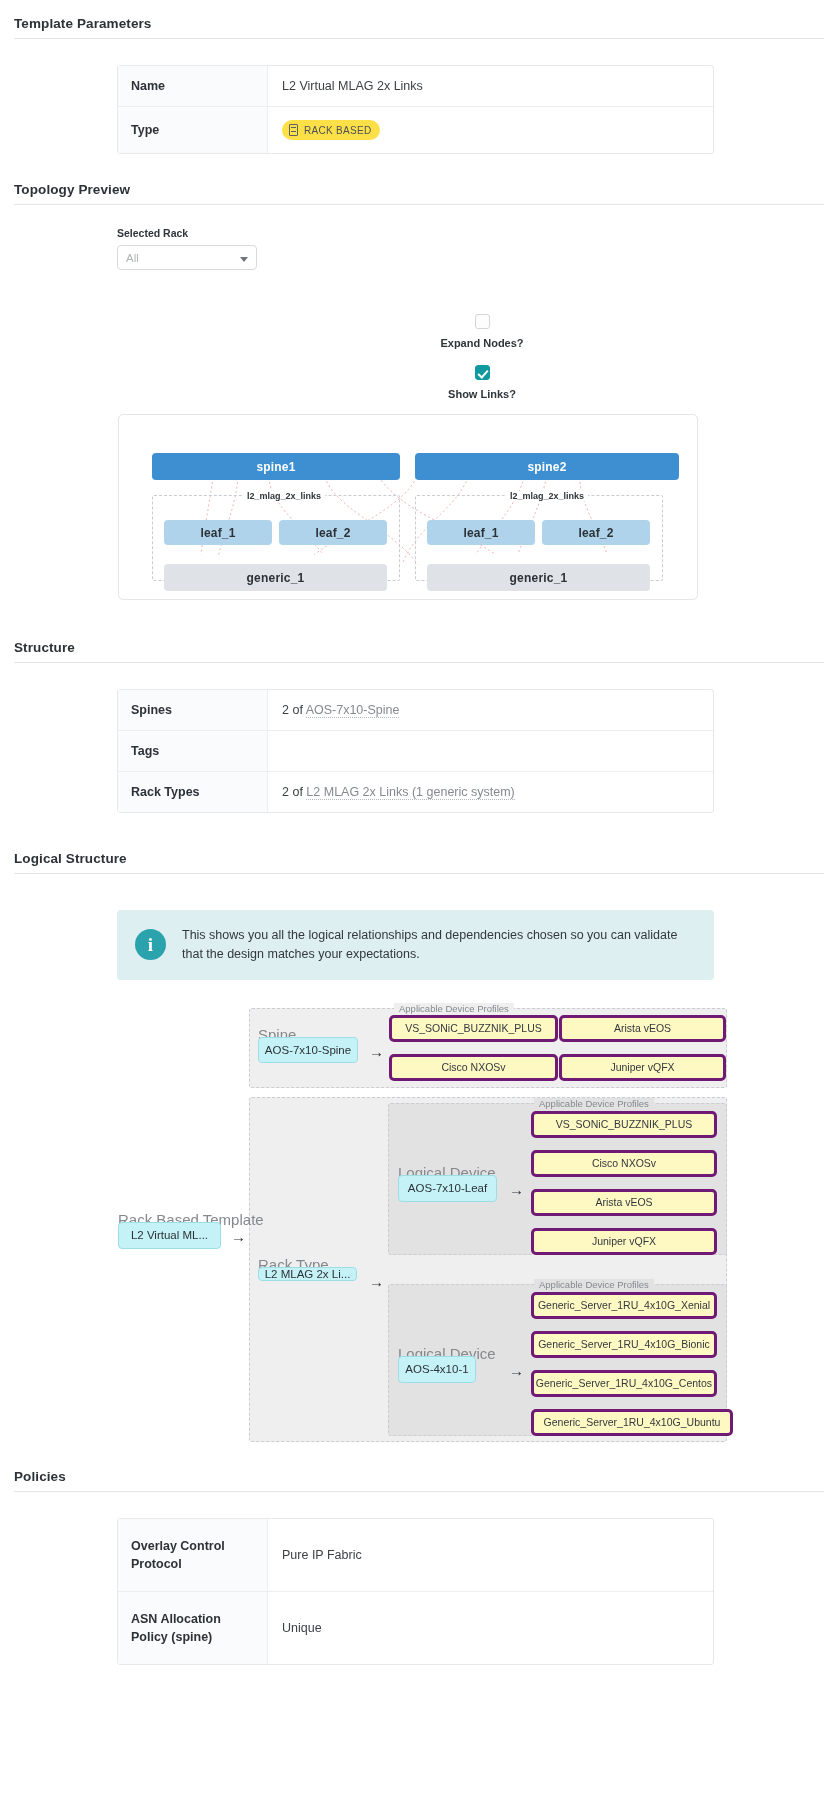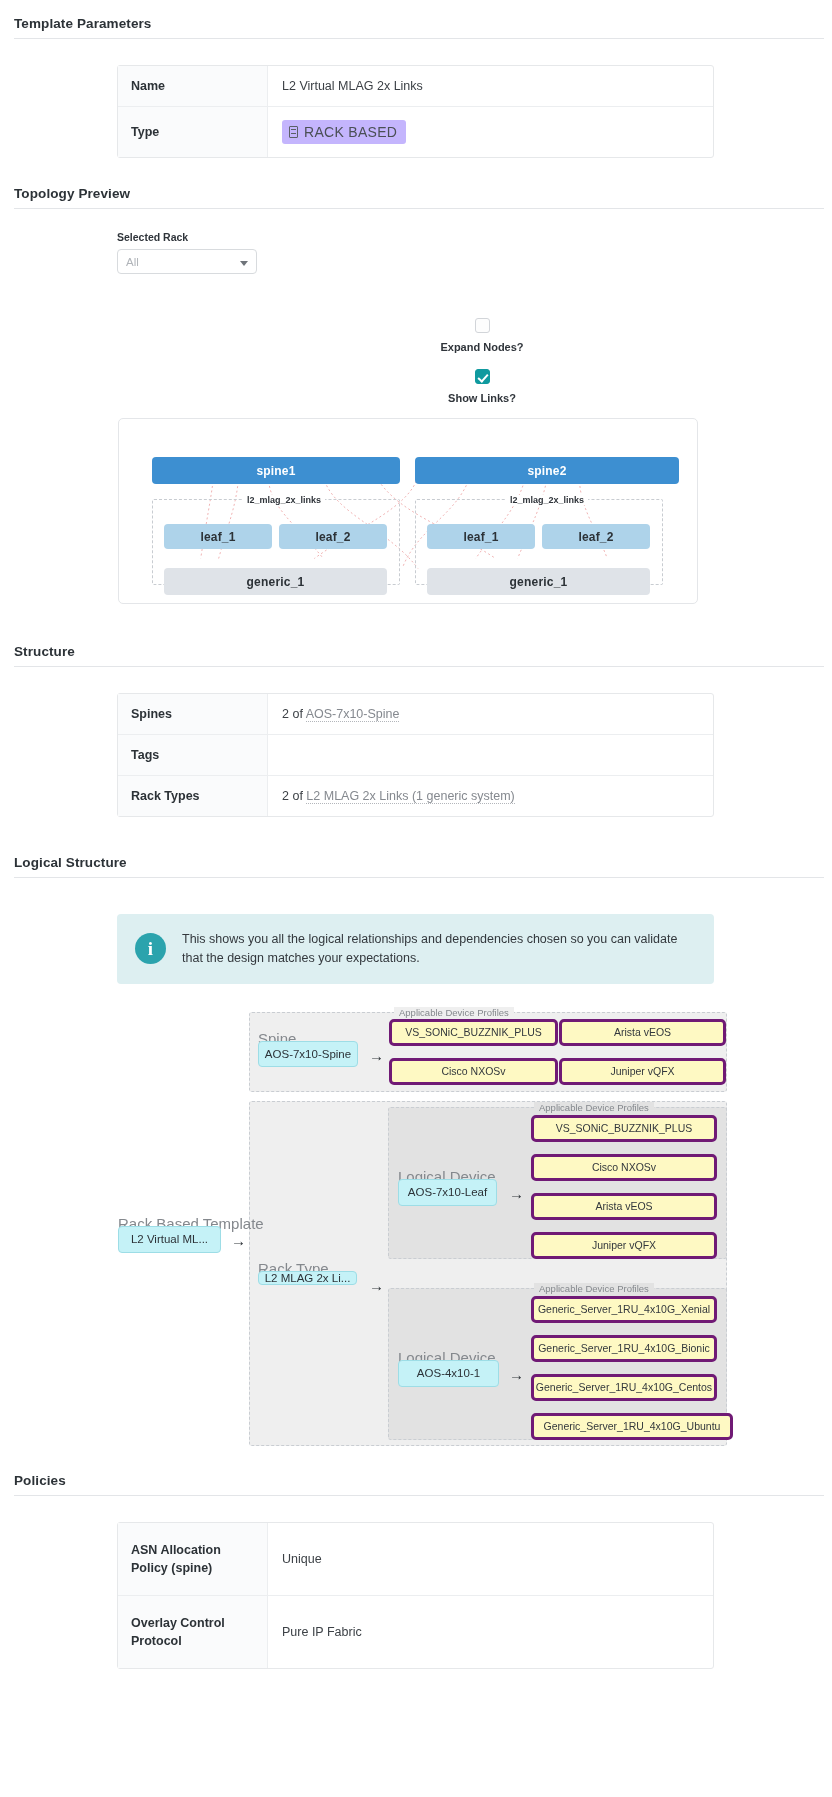--- a/index.html
+++ b/index.html
@@ -54,25 +54,25 @@
     padding: 13px 0 13px 14px;
     color: #3c4146;
     vertical-align: middle;
   }
   .tbl.policies td.k { padding-right: 10px; line-height: 1.45; }
 
   .pill {
     display: inline-flex;
     align-items: center;
     gap: 6px;
-    background: #c4b5fd;
+    background: #fde047;
     color: #4a4f55;
-    border-radius: 3px;
+    border-radius: 10px;
     padding: 4px 9px 4px 7px;
-    font-size: 14px;
+    font-size: 10px;
     letter-spacing: .3px;
   }
   .rack-glyph {
     width: 9px; height: 12px;
     border: 1.4px solid #5b6067;
     border-radius: 1px;
     position: relative;
     display: inline-block;
   }
   .rack-glyph::before, .rack-glyph::after {
@@ -403,21 +403,21 @@
       <div class="chip-cyan" style="left:398px; top:181px; width:99px; height:27px;">AOS-7x10-Leaf</div>
       <div class="arrow" style="left:509px; top:188px;">→</div>
       <div class="chip-tan" style="left:531px; top:117px; width:186px; height:27px;">VS_SONiC_BUZZNIK_PLUS</div>
       <div class="chip-tan" style="left:531px; top:156px; width:186px; height:27px;">Cisco NXOSv</div>
       <div class="chip-tan" style="left:531px; top:195px; width:186px; height:27px;">Arista vEOS</div>
       <div class="chip-tan" style="left:531px; top:234px; width:186px; height:27px;">Juniper vQFX</div>
 
       <div class="lbox filled2" style="left:388px; top:290px; width:339px; height:152px;"></div>
       <div class="lbl-legend onfill2" style="left:534px; top:285px;">Applicable Device Profiles</div>
       <div class="lbl-tiny" style="left:398px; top:351px;">Logical Device</div>
-      <div class="chip-cyan" style="left:398px; top:362px; width:101px; height:27px;">AOS-4x10-1</div>
+      <div class="chip-cyan" style="left:398px; top:362px; width:78px; height:27px;">AOS-4x10-1</div>
       <div class="arrow" style="left:509px; top:369px;">→</div>
       <div class="chip-tan" style="left:531px; top:298px; width:186px; height:27px;">Generic_Server_1RU_4x10G_Xenial</div>
       <div class="chip-tan" style="left:531px; top:337px; width:186px; height:27px;">Generic_Server_1RU_4x10G_Bionic</div>
       <div class="chip-tan" style="left:531px; top:376px; width:186px; height:27px;">Generic_Server_1RU_4x10G_Centos</div>
       <div class="chip-tan" style="left:531px; top:415px; width:202px; height:27px;">Generic_Server_1RU_4x10G_Ubuntu</div>
 
       <div class="lbl-tiny" style="left:258px; top:262px;">Rack Type</div>
       <div class="chip-cyan" style="left:258px; top:273px; width:99px; height:14px;">L2 MLAG 2x Li...</div>
       <div class="arrow" style="left:369px; top:280px;">→</div>
 
@@ -427,25 +427,25 @@
     </div>
   </div>
 
   <div class="sec-wrap" style="padding-top:20px;">
     <div class="section-head">Policies</div>
     <div class="section-rule"></div>
 
     <table class="tbl policies">
       <tbody>
           <tr>
+        <td class="k" style="padding-top:18px;padding-bottom:18px;">Overlay Control Protocol</td>
+        <td class="v">Pure IP Fabric</td>
+      </tr>
+      <tr>
         <td class="k" style="padding-top:18px;padding-bottom:18px;">ASN Allocation Policy (spine)</td>
         <td class="v">Unique</td>
-      </tr>
-      <tr>
-        <td class="k" style="padding-top:18px;padding-bottom:18px;">Overlay Control Protocol</td>
-        <td class="v">Pure IP Fabric</td>
       </tr>
     </tbody>
       </table>
   </div>
 
   <div class="bottom-pad"></div>
 </div>
 
 </body></html>

